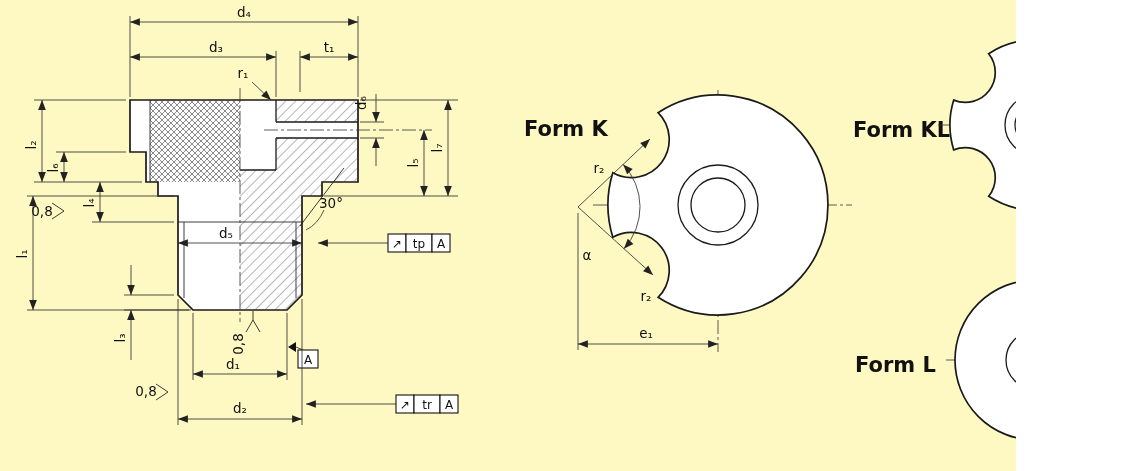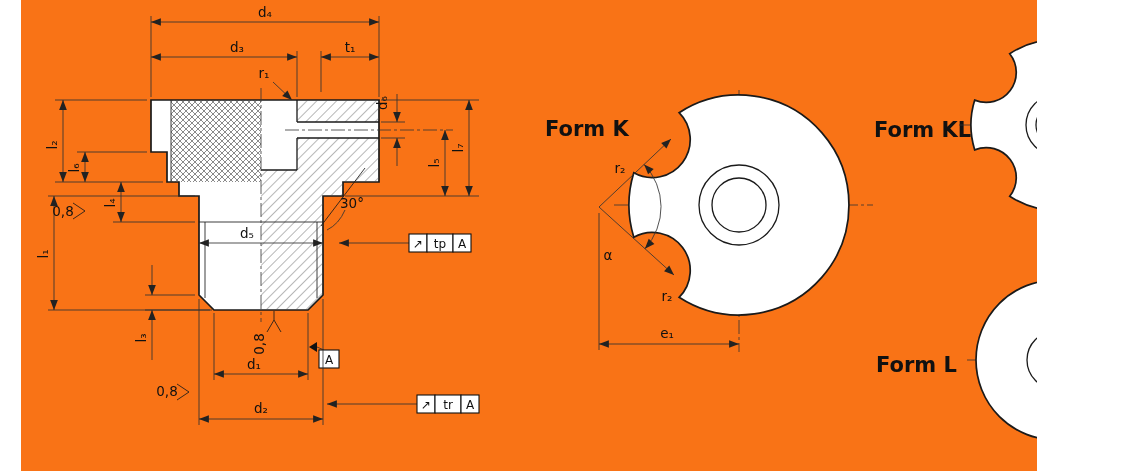--- a/index.html
+++ b/index.html
@@ -1,16 +1,16 @@
 <!DOCTYPE html>
 <html><head>
 <meta charset="utf-8">
 <style>
   html,body{margin:0;padding:0;background:#fff;}
-  .stage{position:relative;width:1016px;height:471px;background:#f97316;overflow:hidden;margin-left:21px;}
+  .stage{position:relative;width:1016px;height:471px;background:#fef9c3;overflow:hidden;}
   svg{display:block;}
   .outline{stroke:#1a1a1a;stroke-width:1.7;fill:none;stroke-linejoin:miter;}
   .solidfill{fill:#fff;}
   .feature{stroke:#1a1a1a;stroke-width:1.3;fill:none;}
   .thin{stroke:#1a1a1a;stroke-width:0.85;fill:none;}
   .dim{stroke:#333;stroke-width:0.85;fill:none;}
   .cl{stroke:#333;stroke-width:0.8;stroke-dasharray:14 3 3 3;fill:none;}
   .dash{stroke:#333;stroke-width:1;stroke-dasharray:5 3;fill:none;}
   .frame{stroke:#111;stroke-width:1.1;fill:#fff;}
   .lbl{font-family:"DejaVu Sans",sans-serif;font-size:13.5px;fill:#111;text-anchor:middle;}

